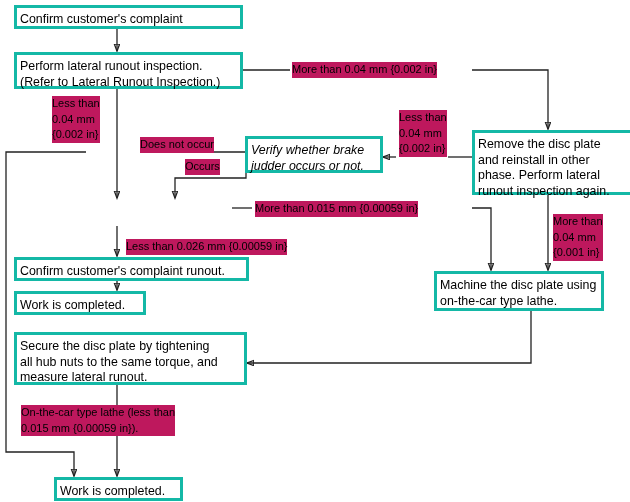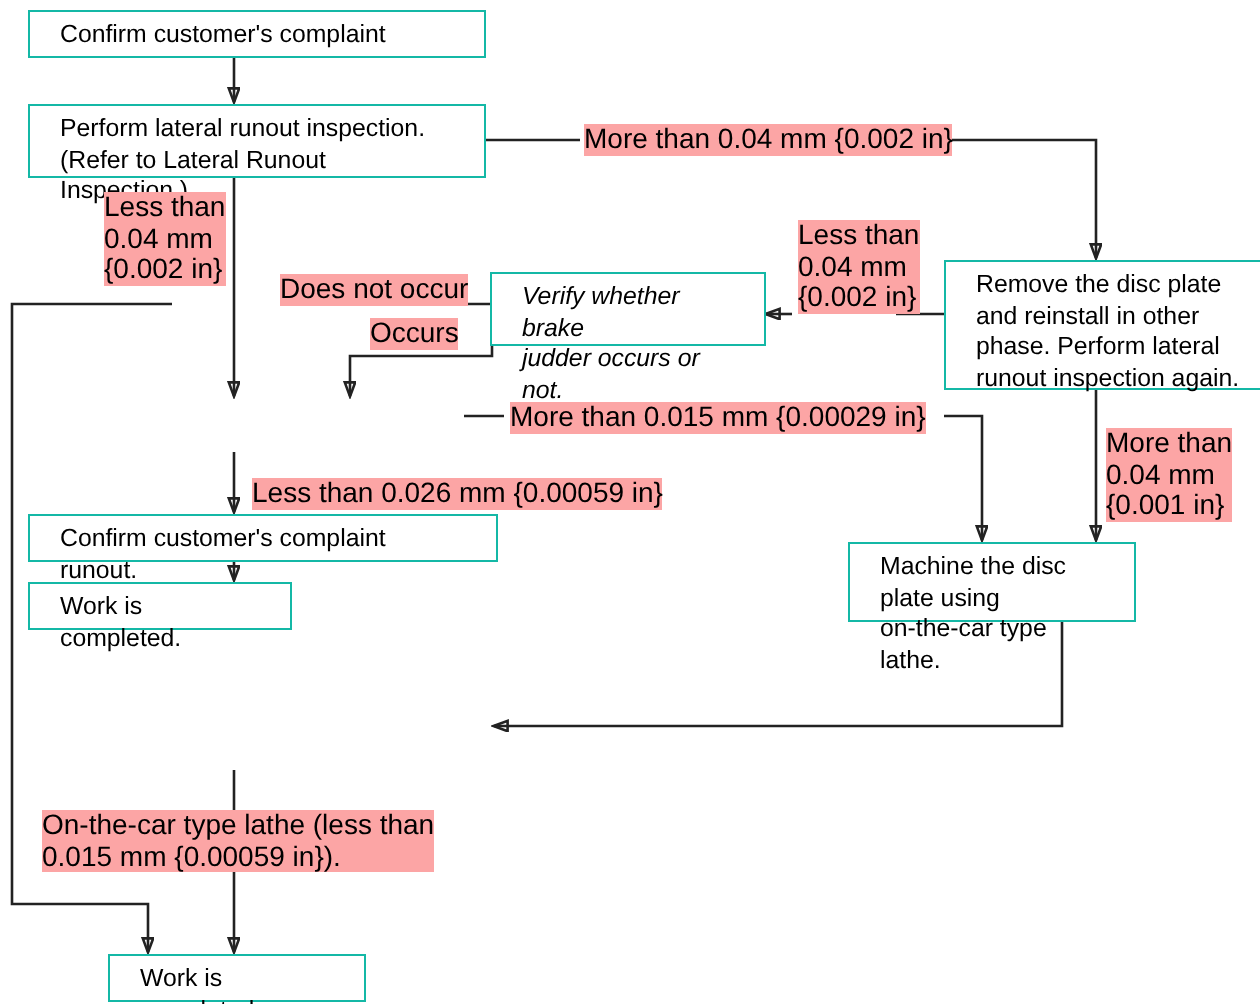--- a/index.html
+++ b/index.html
@@ -11,36 +11,36 @@
     position: relative;
     width: 630px;
     height: 502px;
     background: #ffffff;
     font-family: "Liberation Sans", sans-serif;
     overflow: hidden;
   }
   .node {
     position: absolute;
     box-sizing: border-box;
-    border: 1px solid #14b8a6;
+    border: 3px solid #14b8a6;
     background: #ffffff;
     color: #000000;
     font-size: 12.4px;
     line-height: 15.5px;
-    padding: 4px 15px;
+    padding: 4px 3px;
     white-space: pre-line;
     z-index: 3;
   }
   .edge-label {
     position: absolute;
     color: #000000;
-    font-size: 14px;
+    font-size: 11px;
     line-height: 15.5px;
     white-space: pre-line;
-    background: #fca5a5;
+    background: #be185d;
     z-index: 4;
   }
   svg.wires {
     position: absolute;
     left: 0;
     top: 0;
     width: 630px;
     height: 502px;
     z-index: 1;
   }
@@ -102,23 +102,26 @@
   <div class="node" style="left:472px; top:130px; width:172px; height:65px;">Remove the disc plate
 and reinstall in other
 phase. Perform lateral
 runout inspection again.</div>
 
 
   <div class="node" style="left:14px; top:257px; width:235px; height:24px;">Confirm customer's complaint runout.</div>
 
   <div class="node" style="left:14px; top:291px; width:132px; height:24px;">Work is completed.</div>
 
-  <div class="node" style="left:424px; top:271px; width:144px; height:40px;">Machine the disc plate using
+  <div class="node" style="left:434px; top:271px; width:170px; height:40px;">Machine the disc plate using
 on-the-car type lathe.</div>
 
+  <div class="node" style="left:14px; top:332px; width:233px; height:53px;">Secure the disc plate by tightening
+all hub nuts to the same torque, and
+measure lateral runout.</div>
 
   <div class="node" style="left:54px; top:477px; width:129px; height:24px;">Work is completed.</div>
 
   <div class="edge-label" style="left:292px; top:62px;">More than 0.04 mm {0.002 in}</div>
 
   <div class="edge-label" style="left:52px; top:96px;">Less than
 0.04 mm
 {0.002 in}</div>
 
   <div class="edge-label" style="left:399px; top:110px;">Less than
@@ -126,20 +129,20 @@
 {0.002 in}</div>
 
   <div class="edge-label" style="left:553px; top:214px;">More than
 0.04 mm
 {0.001 in}</div>
 
   <div class="edge-label" style="left:140px; top:137px;">Does not occur</div>
 
   <div class="edge-label" style="left:185px; top:159px;">Occurs</div>
 
-  <div class="edge-label" style="left:255px; top:201px;">More than 0.015 mm {0.00029 in}</div>
+  <div class="edge-label" style="left:255px; top:201px;">More than 0.015 mm {0.00059 in}</div>
 
   <div class="edge-label" style="left:126px; top:239px;">Less than 0.026 mm {0.00059 in}</div>
 
   <div class="edge-label" style="left:21px; top:405px;">On-the-car type lathe (less than
 0.015 mm {0.00059 in}).</div>
 
 </div>
 
 </body></html>

